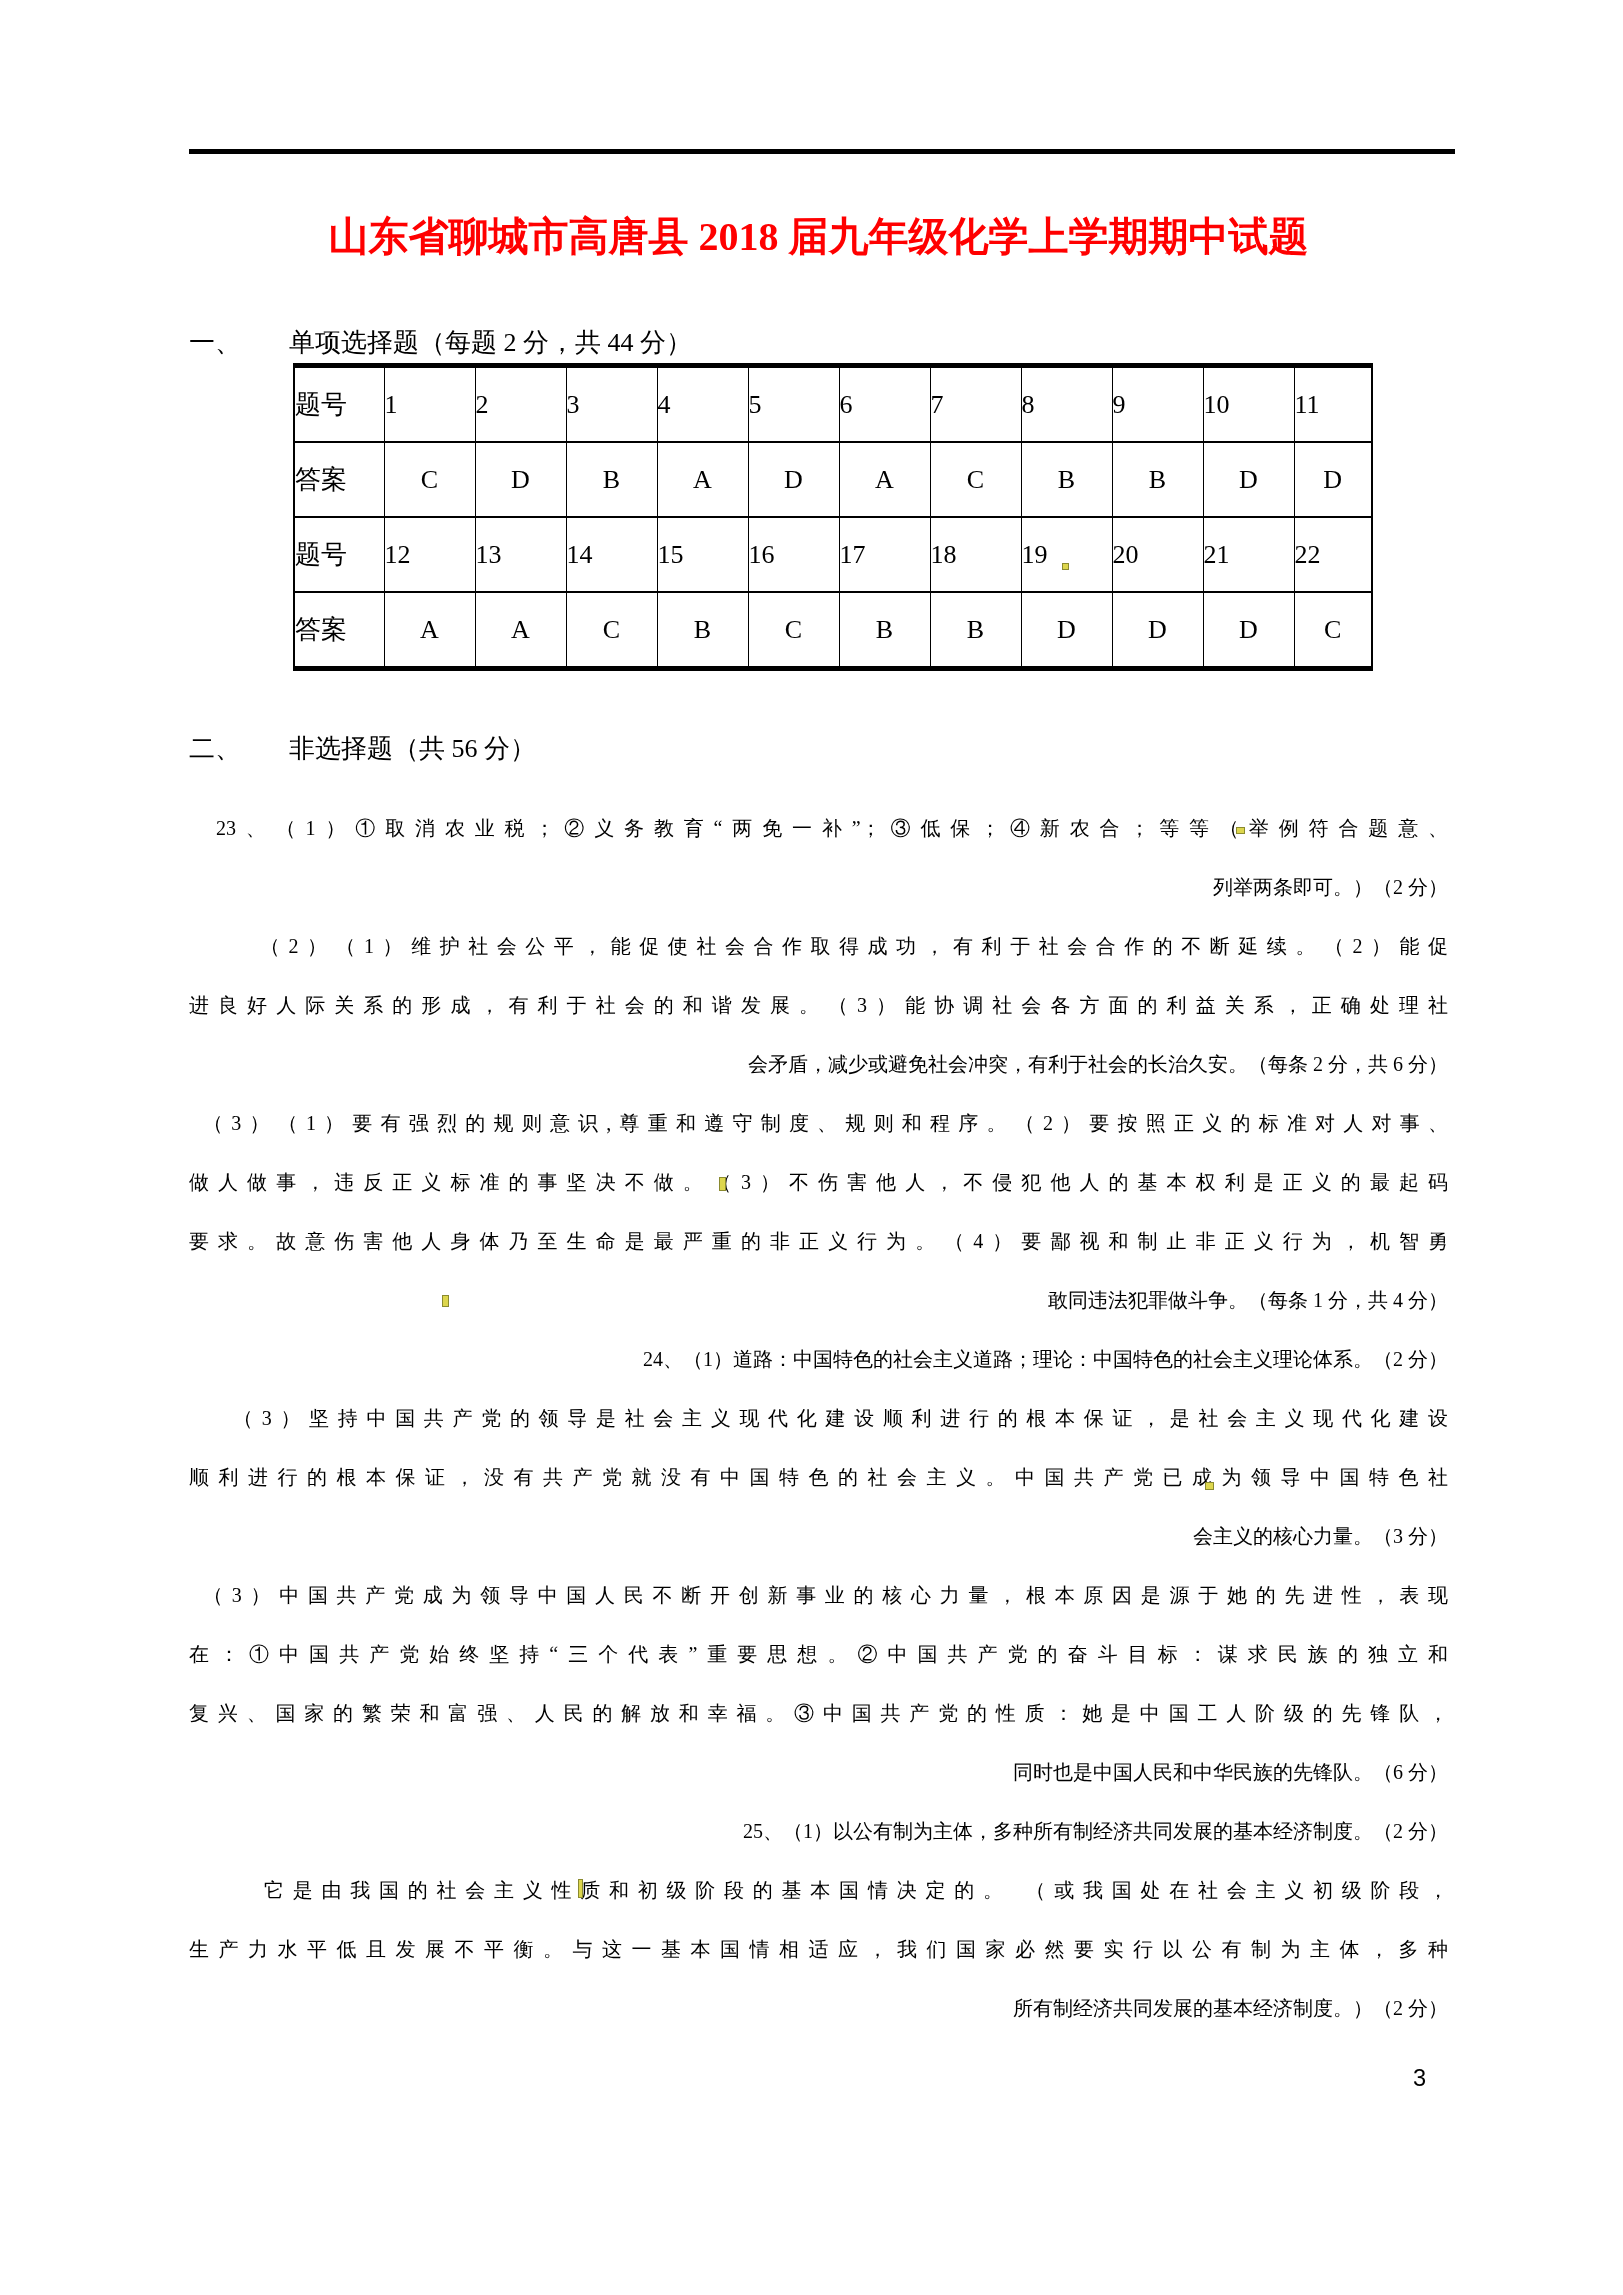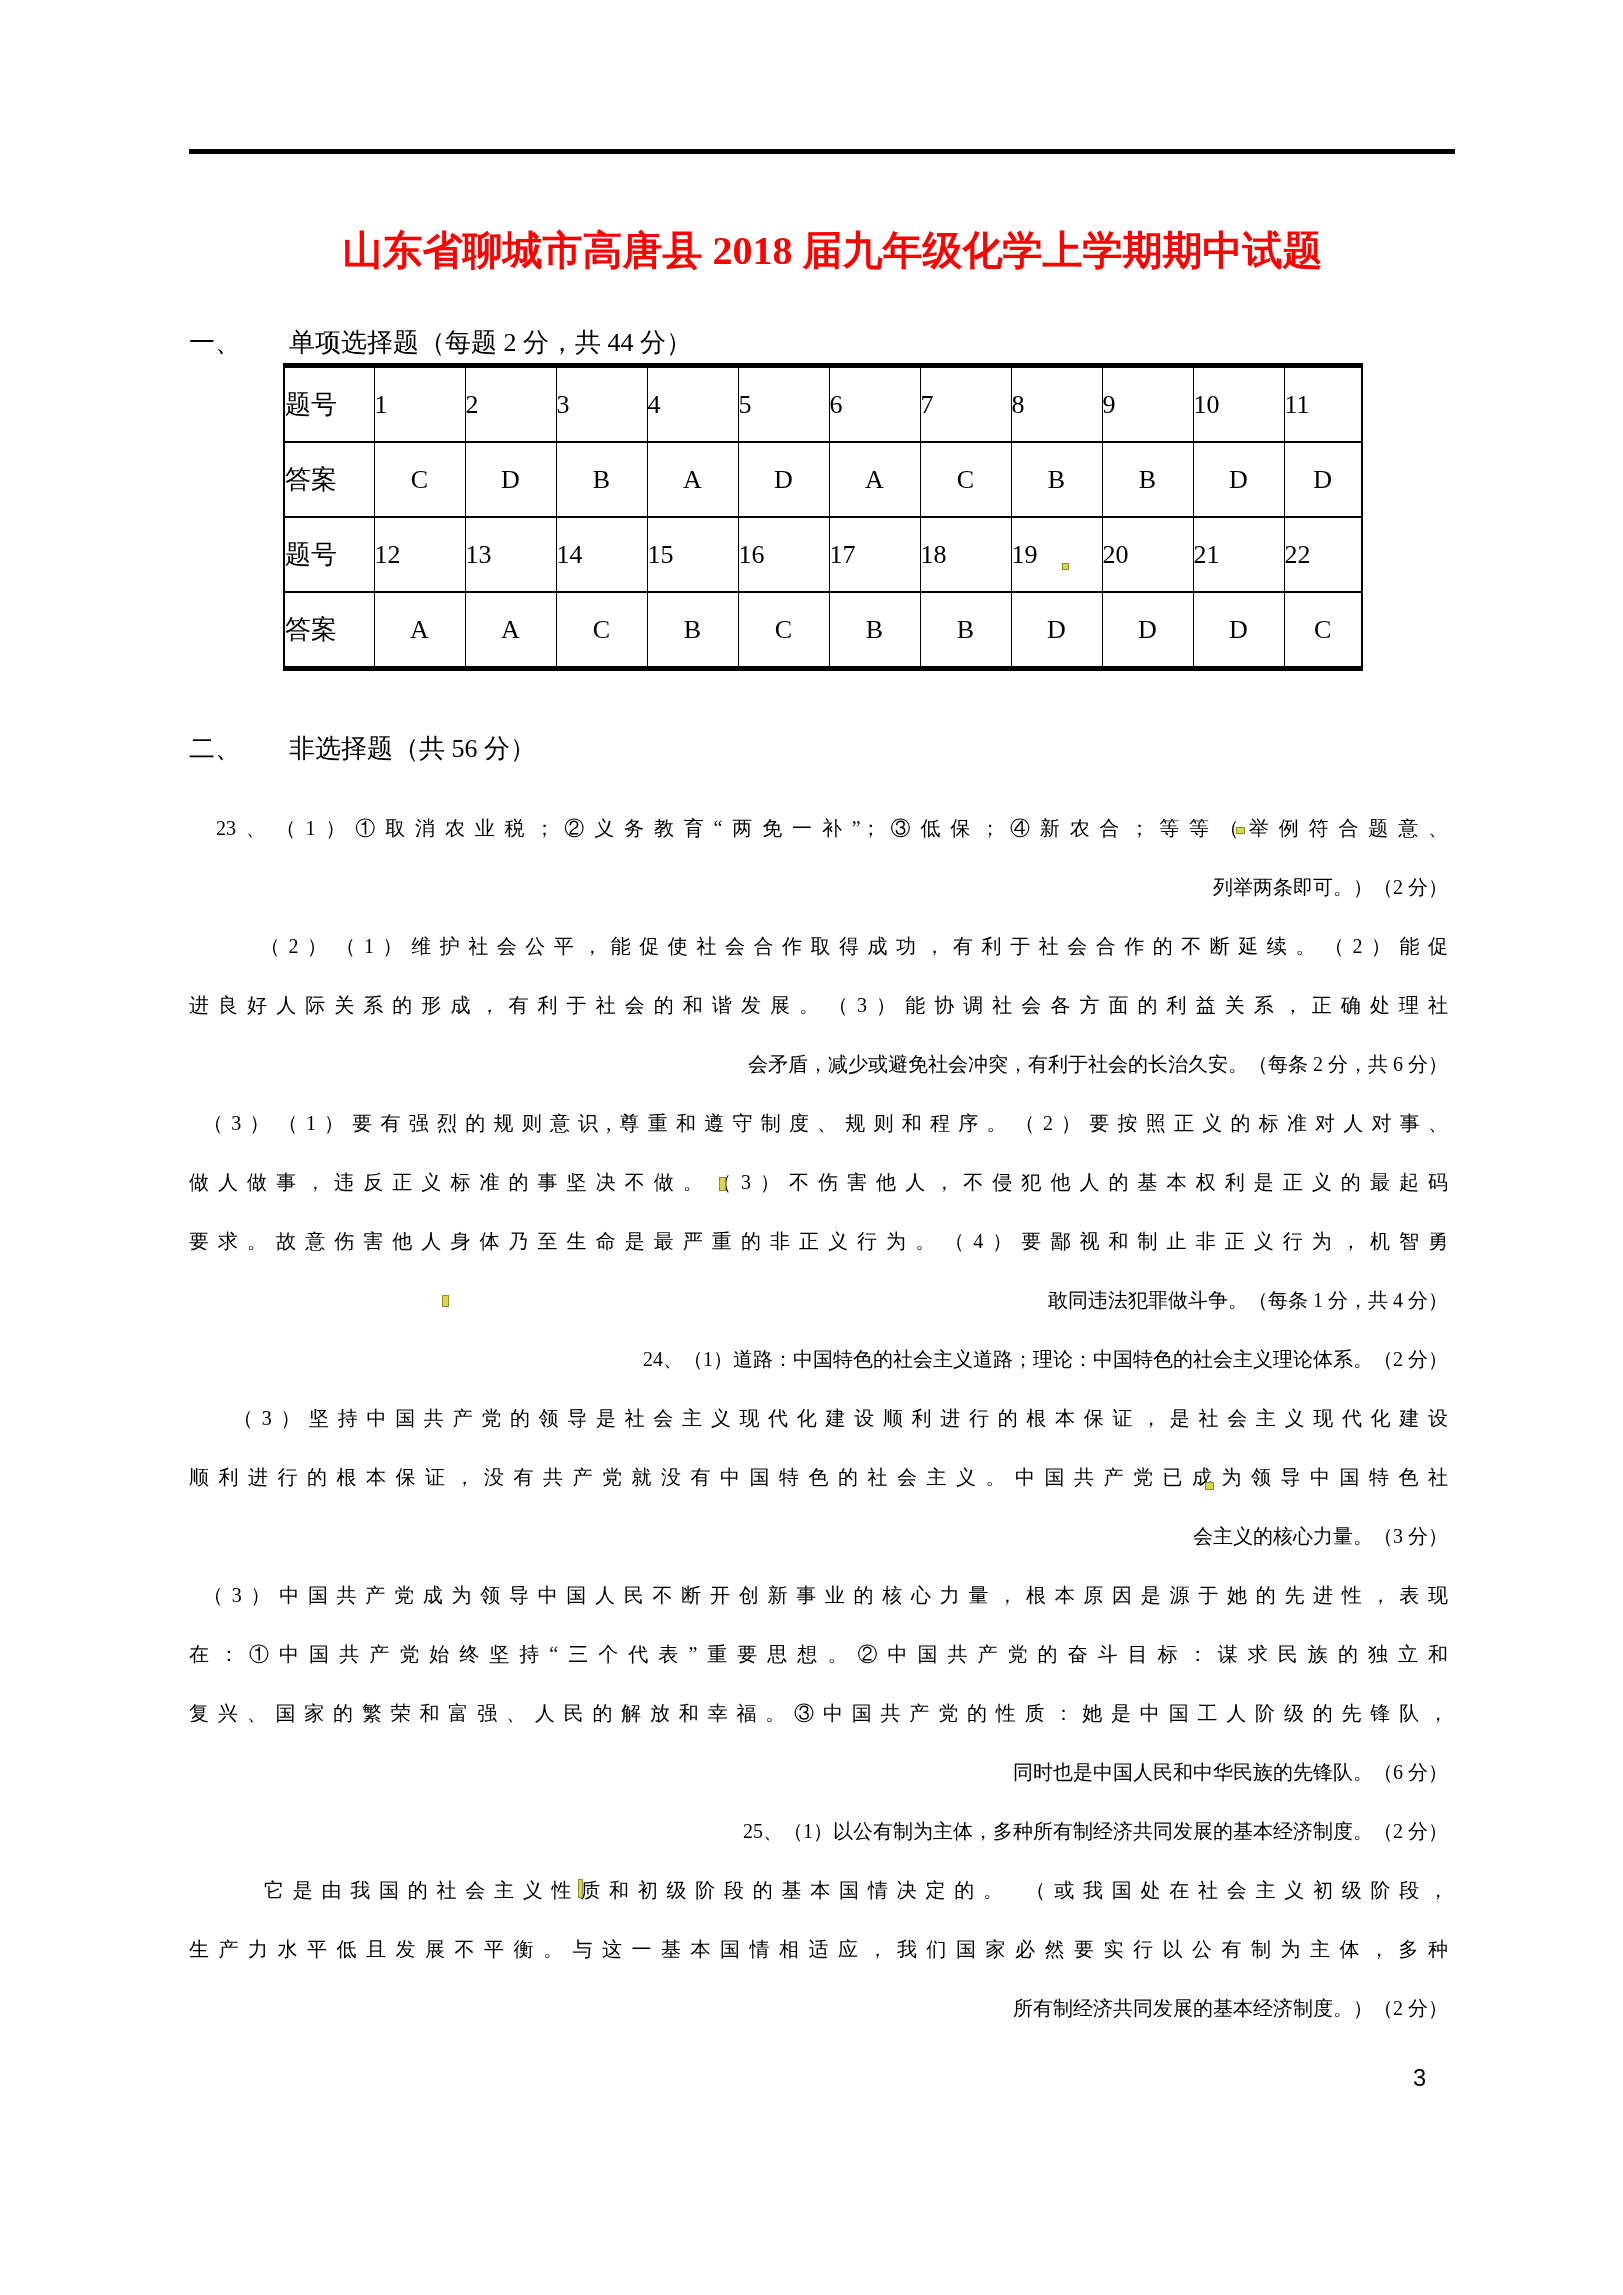--- a/index.html
+++ b/index.html
@@ -4,31 +4,31 @@
 <style>
   html,body { margin:0; padding:0; }
   body { background:#888; }
   .page {
     position:relative; width:1623px; height:2295px; margin:0 auto;
     background:#ffffff; overflow:hidden;
     font-family:"Liberation Serif","DejaVu Serif",serif; color:#000;
   }
   .rule { position:absolute; left:189px; top:149px; width:1266px; height:4.5px; background:#000; }
   .title {
-    position:absolute; left:189px; top:209px; width:1259px; margin:14px;
+    position:absolute; left:189px; top:209px; width:1259px; margin:0;
     text-align:center; font-weight:bold; font-size:40px; line-height:56px;
     color:#ff0000; font-family:"Liberation Serif","DejaVu Serif",serif;
   }
   .heading { position:absolute; left:189px; font-size:26px; line-height:34px; white-space:nowrap; }
   .h-one { top:326px; }
   .h-two { top:732px; }
   .heading .tabbed { margin-left:48px; }
 
   table.answers {
-    position:absolute; left:283px; top:363px; width:1080px; height:293px;
+    position:absolute; left:293px; top:363px; width:1080px; height:293px;
     border-collapse:collapse; table-layout:fixed; font-size:26px;
     border-top:5px solid #000; border-bottom:5px solid #000;
     border-left:2.2px solid #000; border-right:2.2px solid #000;
   }
   table.answers td {
     border:1.7px solid #000; border-top-width:2.8px; border-bottom-width:2.8px;
     height:73px; vertical-align:middle; padding:0; overflow:hidden;
   }
   td.lab { padding-left:9px; }
   td.num { padding-left:15.7px; }

